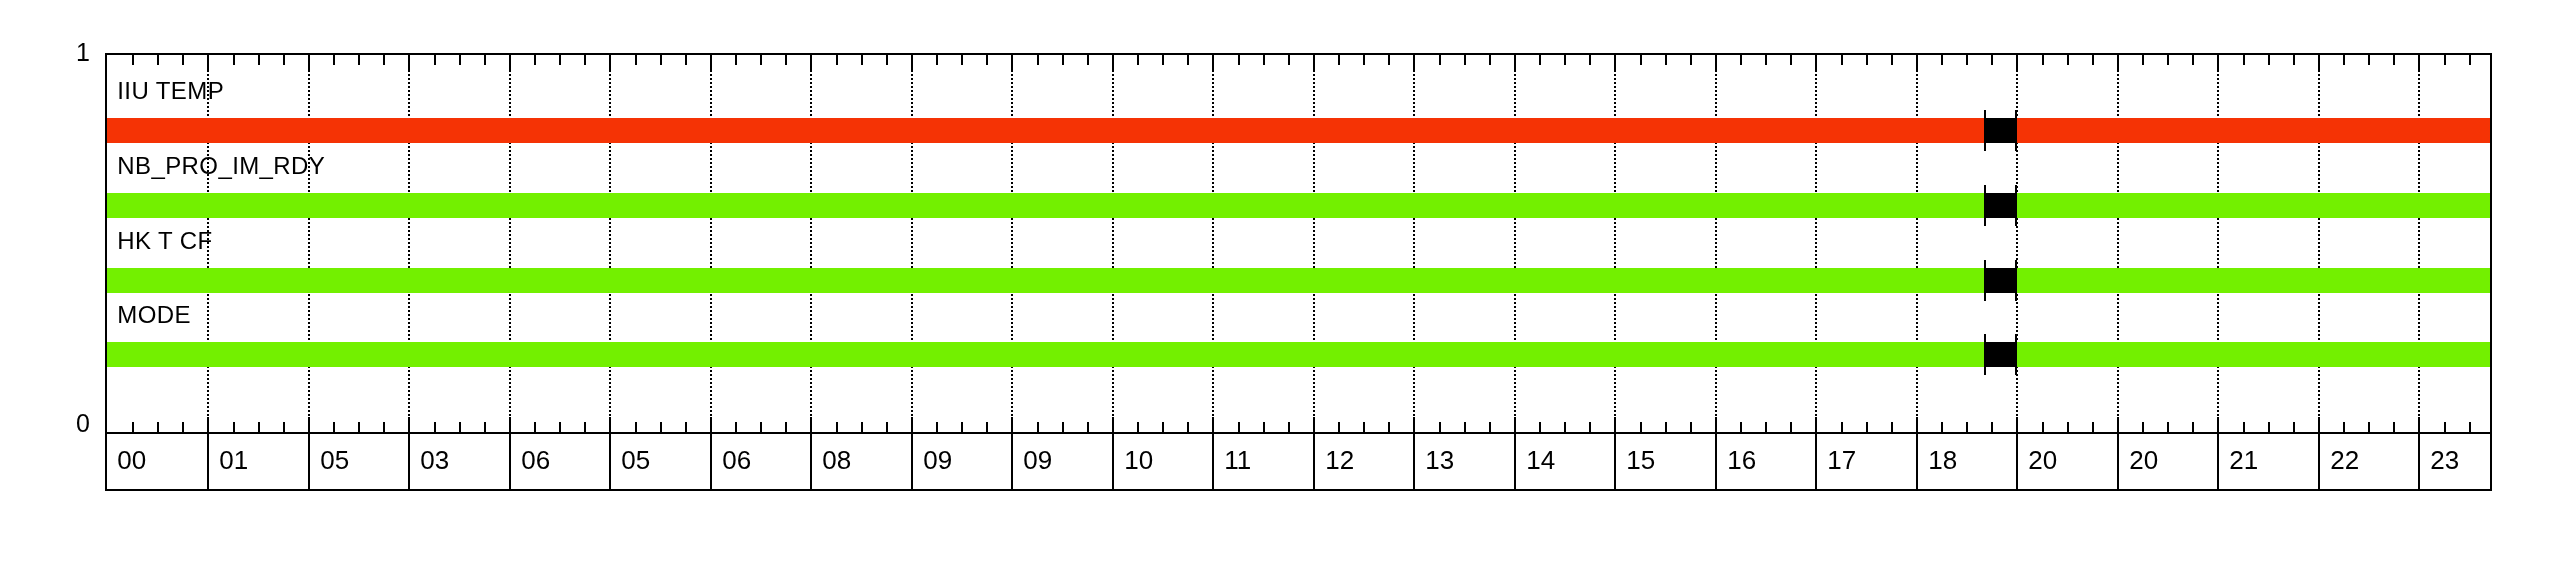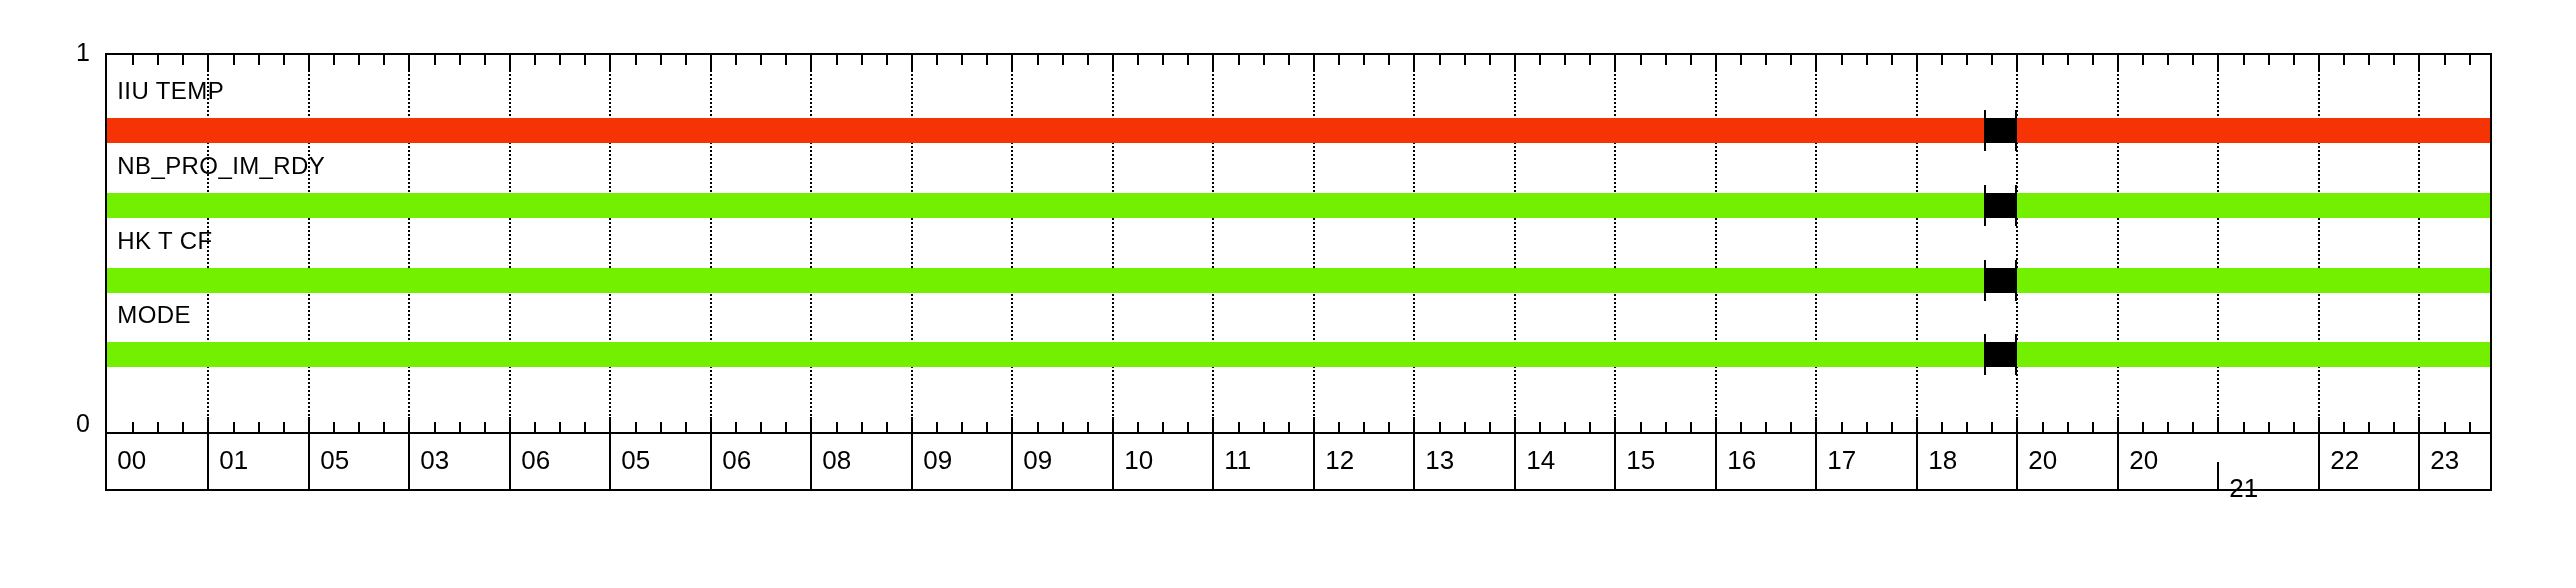--- a/index.html
+++ b/index.html
@@ -448,21 +448,21 @@
       </div>
       <div class="hour-cell" style="left: 1809px; width: 100px;">
         <div class="hour-text">18</div>
       </div>
       <div class="hour-cell" style="left: 1909px; width: 100px;">
         <div class="hour-text">20</div>
       </div>
       <div class="hour-cell" style="left: 2010px; width: 100px;">
         <div class="hour-text">20</div>
       </div>
-      <div class="hour-cell" style="left: 2110px; width: 100px; margin-top: 28px;">
+      <div class="hour-cell" style="left: 2110px; width: 100px;">
         <div class="hour-text">21</div>
       </div>
       <div class="hour-cell" style="left: 2211px; width: 100px;">
         <div class="hour-text">22</div>
       </div>
       <div class="hour-cell" style="left: 2311px; width: 75px;">
         <div class="hour-text">23</div>
       </div>
     </div>
 

